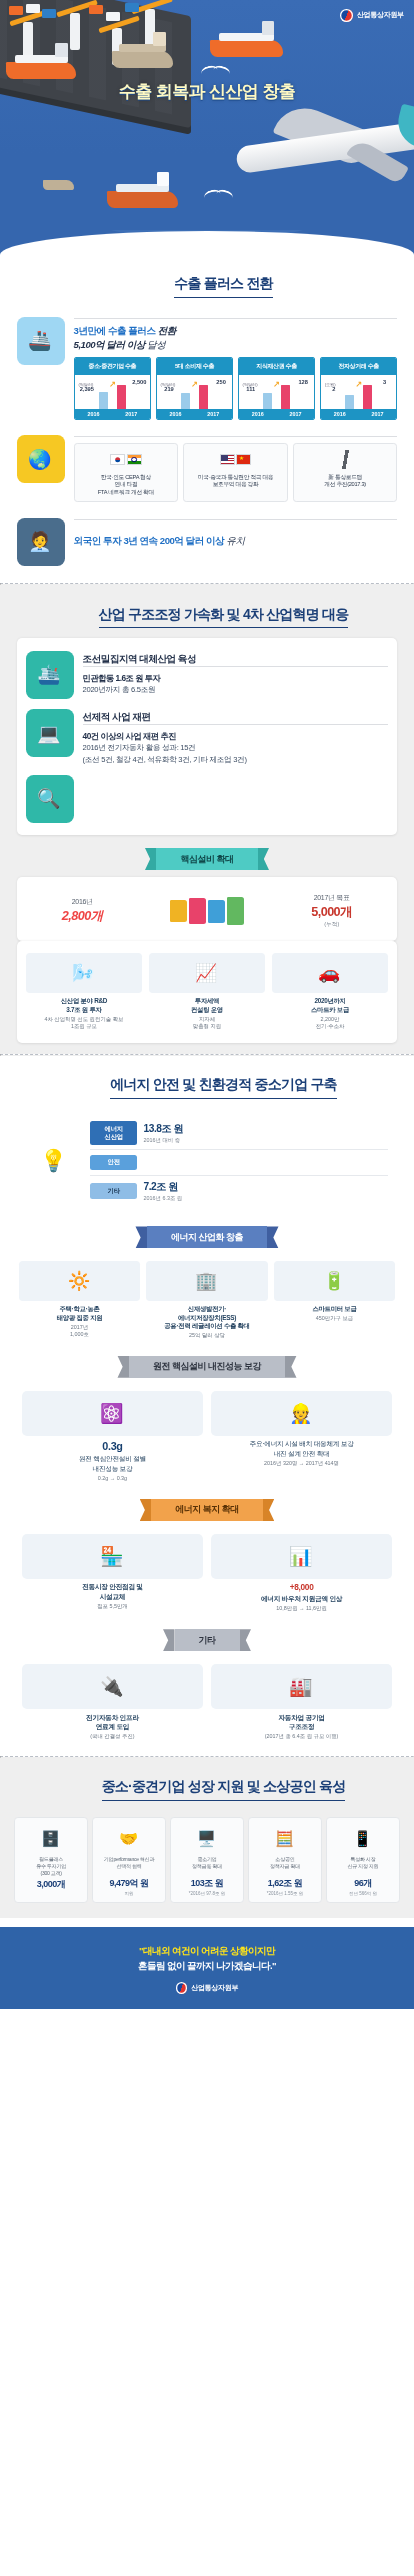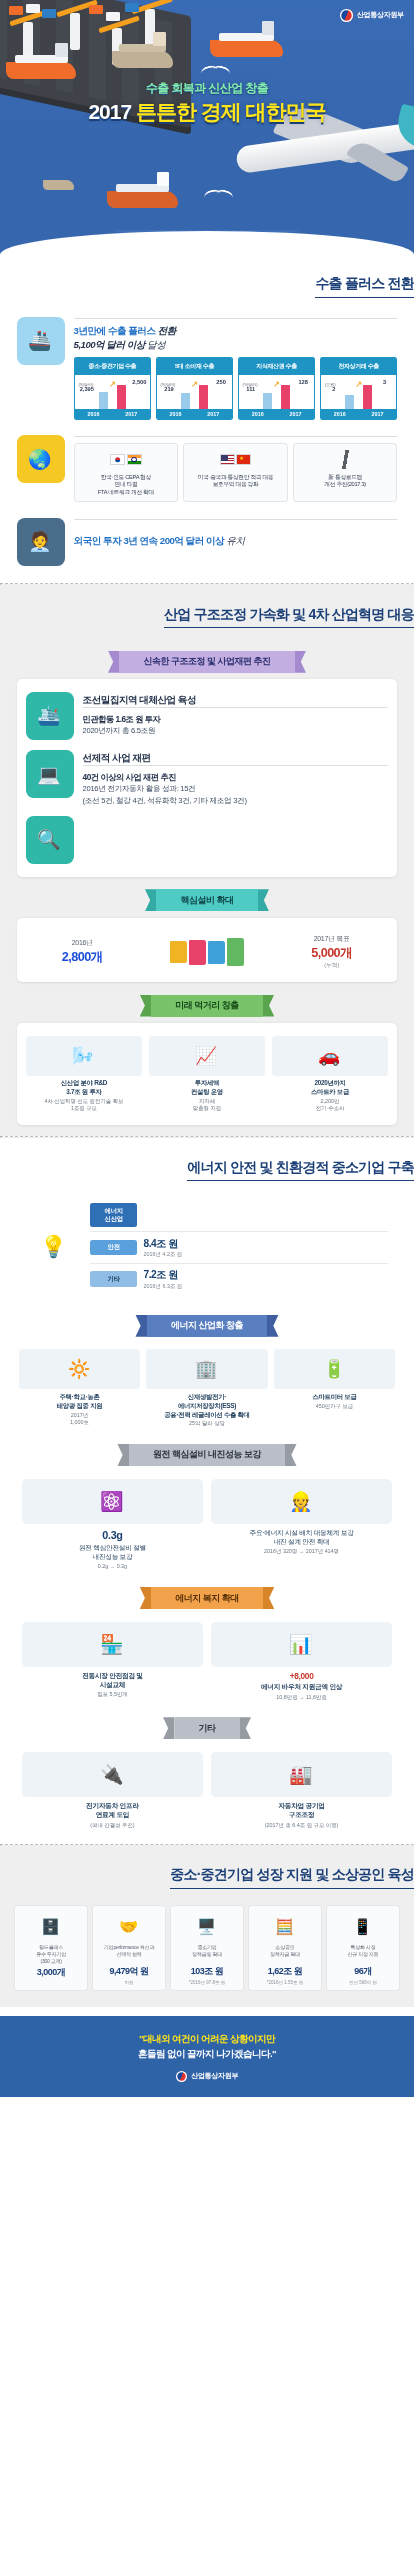--- a/index.html
+++ b/index.html
@@ -39,34 +39,34 @@
   .gull:before,.gull:after{content:"";position:absolute;top:0;width:16.6px;height:7.6px;border:0;}
   .gull:before{left:0;border-top:2.5px solid #fff;border-radius:60% 60% 0 0;transform:rotate(-14deg);height:9px;}
   .gull:after{right:0;border-top:2.5px solid #fff;border-radius:60% 60% 0 0;transform:rotate(14deg);height:9px;}
 
   .ministry{position:absolute;right:10.2px;top:9px;display:flex;align-items:center;gap:3.8px;z-index:9;}
   .ministry .mk{width:12.7px;height:12.7px;border-radius:50%;
     background:conic-gradient(from 200deg,#17489e 0 50%,#e1332d 50% 100%);box-shadow:0 0 0 1.3px #fff inset;}
   .ministry .mt{color:#fff;font-size:7px;font-weight:bold;letter-spacing:-0.3px;}
 
   .hero-titles{position:absolute;left:0;right:0;top:80px;text-align:center;z-index:8;}
-  .sub-title{font-size:12px;font-weight:bold;color:#86efac;letter-spacing:-0.6px;
+  .sub-title{font-size:17px;font-weight:bold;color:#fef9c3;letter-spacing:-0.6px;
     text-shadow:0 1.3px 0 #1c4c8f,0 0 3.8px rgba(0,0,0,.35);}
   .main-title{margin-top:2.5px;font-size:21px;font-weight:bold;letter-spacing:-1px;line-height:1.12;
     text-shadow:0 1.9px 0 #1c3f77,0 0 5.1px rgba(0,0,0,.3);}
   .main-title .yr{color:#ffffff;}
   .main-title .hl{color:#ffe419;}
   .chevron{position:absolute;left:50%;transform:translateX(-50%);bottom:0;
     width:0;height:0;border-left:96px solid transparent;border-right:96px solid transparent;border-top:25.5px solid #3d6fb6;}
   .hero-bottom{position:absolute;left:0;right:0;bottom:0;height:24px;background:#fff;}
   .hero-bottom.curve{border-radius:50% 50% 0 0 / 100% 100% 0 0;}
 
   
   .section{padding:3.8px 0 11.5px;}
-  .sec-head{text-align:right;padding:16.6px 0 10.2px;margin-left:33px;}
+  .sec-head{text-align:center;padding:16.6px 0 10.2px;margin-left:33px;}
   .sec-head h2{display:inline-block;font-size:14px;font-weight:bold;color:#1b3f77;
     letter-spacing:-0.8px;border-bottom:1.9px solid #1b3f77;padding-bottom:3.2px;}
   .band{background:#efefef;}
   .dash-sep{border-top:1.3px dashed #b9bec6;margin:0;}
 
   
   .block{display:flex;gap:9px;padding:9px 16.6px 6.4px;align-items:flex-start;}
   .thumb{flex:0 0 48px;height:48px;border-radius:7.6px;position:relative;overflow:hidden;
     display:flex;align-items:center;justify-content:center;font-size:19px;}
   .t-blue{background:#9fd7f3;}
@@ -144,21 +144,21 @@
   .ribbon.gray:after{background:#969ba4;clip-path:polygon(0 0,100% 0,55% 50%,100% 100%,0 100%);}
 
   .panel{background:#fff;border-radius:5.1px;margin:0 16.6px;padding:7.6px 9px;}
   .panel.shadow{box-shadow:0 0.6px 2.5px rgba(0,0,0,.09);}
 
   
   .sf{display:flex;align-items:center;justify-content:space-between;padding:9px 21.7px 3.8px;}
   .sf-side{text-align:center;flex:0 0 70px;}
   .sf-year{font-size:7px;color:#555e6b;letter-spacing:-0.3px;}
   .sf-val{font-size:12.7px;font-weight:bold;color:#c8372d;margin-top:1.3px;letter-spacing:-0.6px;}
-  .sf-val.blue{color:#1d4ed8;}
+  .sf-val.blue{color:#ef4444;font-style:italic;}
   .sf-note{font-size:5.7px;color:#7a838f;}
   .sf-mid{flex:1;display:flex;align-items:center;justify-content:center;gap:2.5px;}
   .bookico{width:16.6px;height:21.7px;border-radius:1.3px 2.5px 2.5px 1.3px;}
 
   
   .grid3{display:flex;gap:6.4px;padding:6.4px 19px 3.8px;}
   .g3{flex:1;text-align:center;}
   .g3 .ph{height:40px;border-radius:3.8px;background:#eef3f8;display:flex;align-items:center;
     justify-content:center;font-size:18px;margin-bottom:3.8px;}
   .g3 .t{font-size:6.4px;font-weight:bold;color:#24425f;letter-spacing:-0.3px;line-height:1.35;}
@@ -256,24 +256,20 @@
         <span class="tail"></span>
     </div>
 
     <div class="ministry">
       <span class="mk"></span>
       <span class="mt">산업통상자원부</span>
     </div>
 
     <div class="hero-titles">
       <div class="sub-title">수출 회복과 신산업 창출</div>
-      <div class="main-title">
-        <span class="yr">2017</span>
-        <span class="hl">튼튼한 경제 대한민국</span>
-      </div>
     </div>
 
     <div class="chevron"></div>
     <div class="hero-bottom curve"></div>
   </div>
 
   <div class="section">
     <div class="sec-head">
       <h2>수출 플러스 전환</h2>
     </div>
@@ -419,23 +415,20 @@
     </div>
   </div>
 
   <hr class="dash-sep">
 
   <div class="section band">
     <div class="sec-head">
       <h2>산업 구조조정 가속화 및 4차 산업혁명 대응</h2>
     </div>
 
-    <div class="ribbon-wrap">
-      <span class="ribbon purple">신속한 구조조정 및 사업재편 추진</span>
-    </div>
     <div class="panel shadow">
       <div class="block" style="padding:5.1px 0">
         <div class="thumb t-teal">
             <span class="ico">🛳️</span>
           </div>
         <div class="block-body">
           <div class="blk-title" style="color:#23314a">조선밀집지역 대체산업 육성</div>
           <div class="rule"></div>
           <div class="blk-title" style="font-size:8.3px;color:#23314a">민관합동 1.6조 원 투자</div>
           <div class="blk-sub">2020년까지 총 6.5조원</div>
@@ -476,23 +469,20 @@
           <span class="bookico" style="background:#62b860;height:28px"></span>
         </div>
         <div class="sf-side">
           <div class="sf-year">2017년 목표</div>
           <div class="sf-val">5,000개</div>
           <div class="sf-note">(누적)</div>
         </div>
       </div>
     </div>
 
-    <div class="ribbon-wrap">
-      <span class="ribbon green">미래 먹거리 창출</span>
-    </div>
     <div class="panel shadow">
       <div class="grid3" style="padding:5.1px 0">
         <div class="g3">
           <div class="ph">
               <span class="ico">🌬️</span>
             </div>
           <div class="t" style="white-space:pre-line">신산업 분야 R&amp;D
 3.7조 원 투자</div>
           <div class="s" style="white-space:pre-line">4차 산업혁명 선도 원천기술 확보
 1조원 규모</div>
@@ -528,27 +518,27 @@
 
     <div class="panel">
       <div style="display:flex;align-items:center;gap:7.6px">
         <div class="ebulb">
             <span class="ico">💡</span>
           </div>
         <div class="elist" style="flex:1;padding:0">
           <div class="erow">
             <span class="ebadge" style="white-space:pre-line">에너지
 신산업</span>
+            <span style="flex:1">
+              <span class="eval">13.8조 원</span>
+              <div class="enote">2016년 대비 증</div>
+            </span>
           </div>
           <div class="erow">
             <span class="ebadge alt" style="white-space:pre-line">안전</span>
-            <span style="flex:1">
-              <span class="eval">8.4조 원</span>
-              <div class="enote">2016년 4.2조 원</div>
-            </span>
           </div>
           <div class="erow">
             <span class="ebadge alt2" style="white-space:pre-line">기타</span>
             <span style="flex:1">
               <span class="eval">7.2조 원</span>
               <div class="enote">2016년 6.3조 원</div>
             </span>
           </div>
         </div>
       </div>

